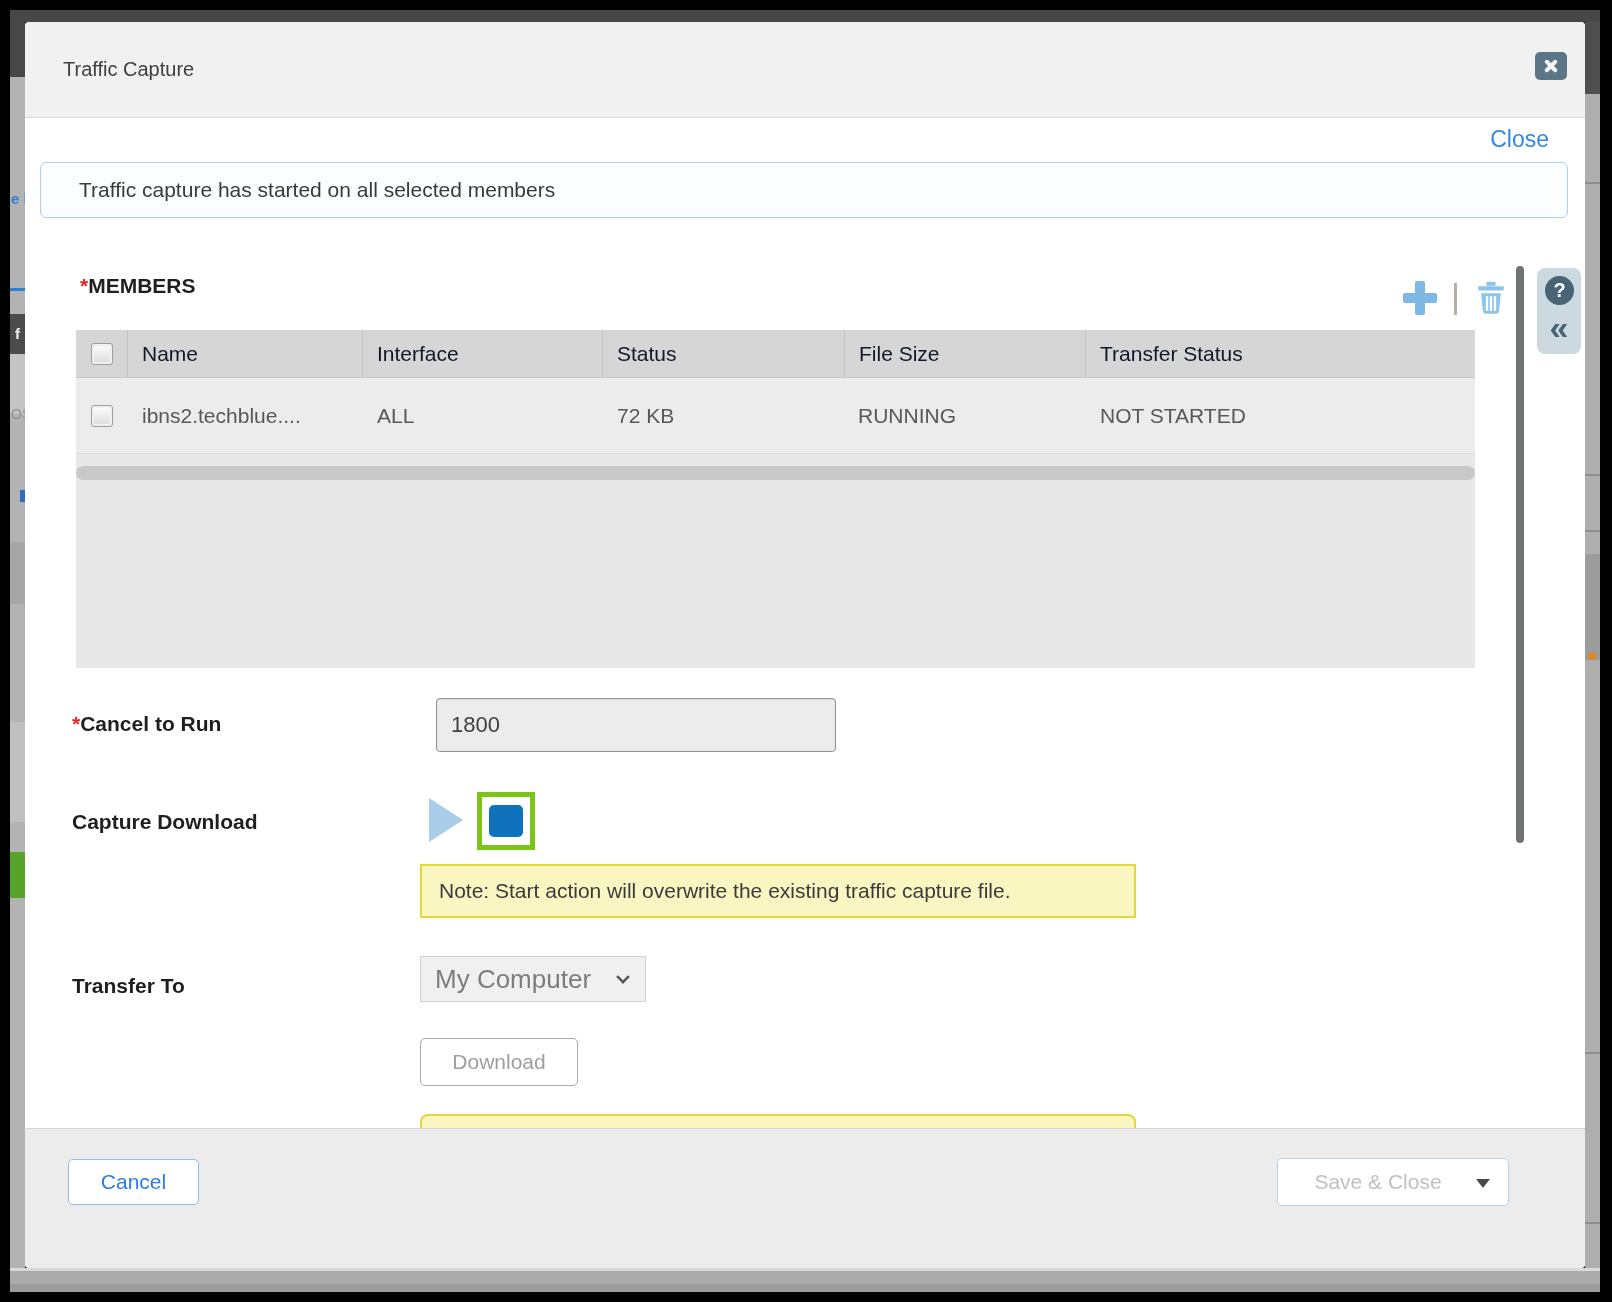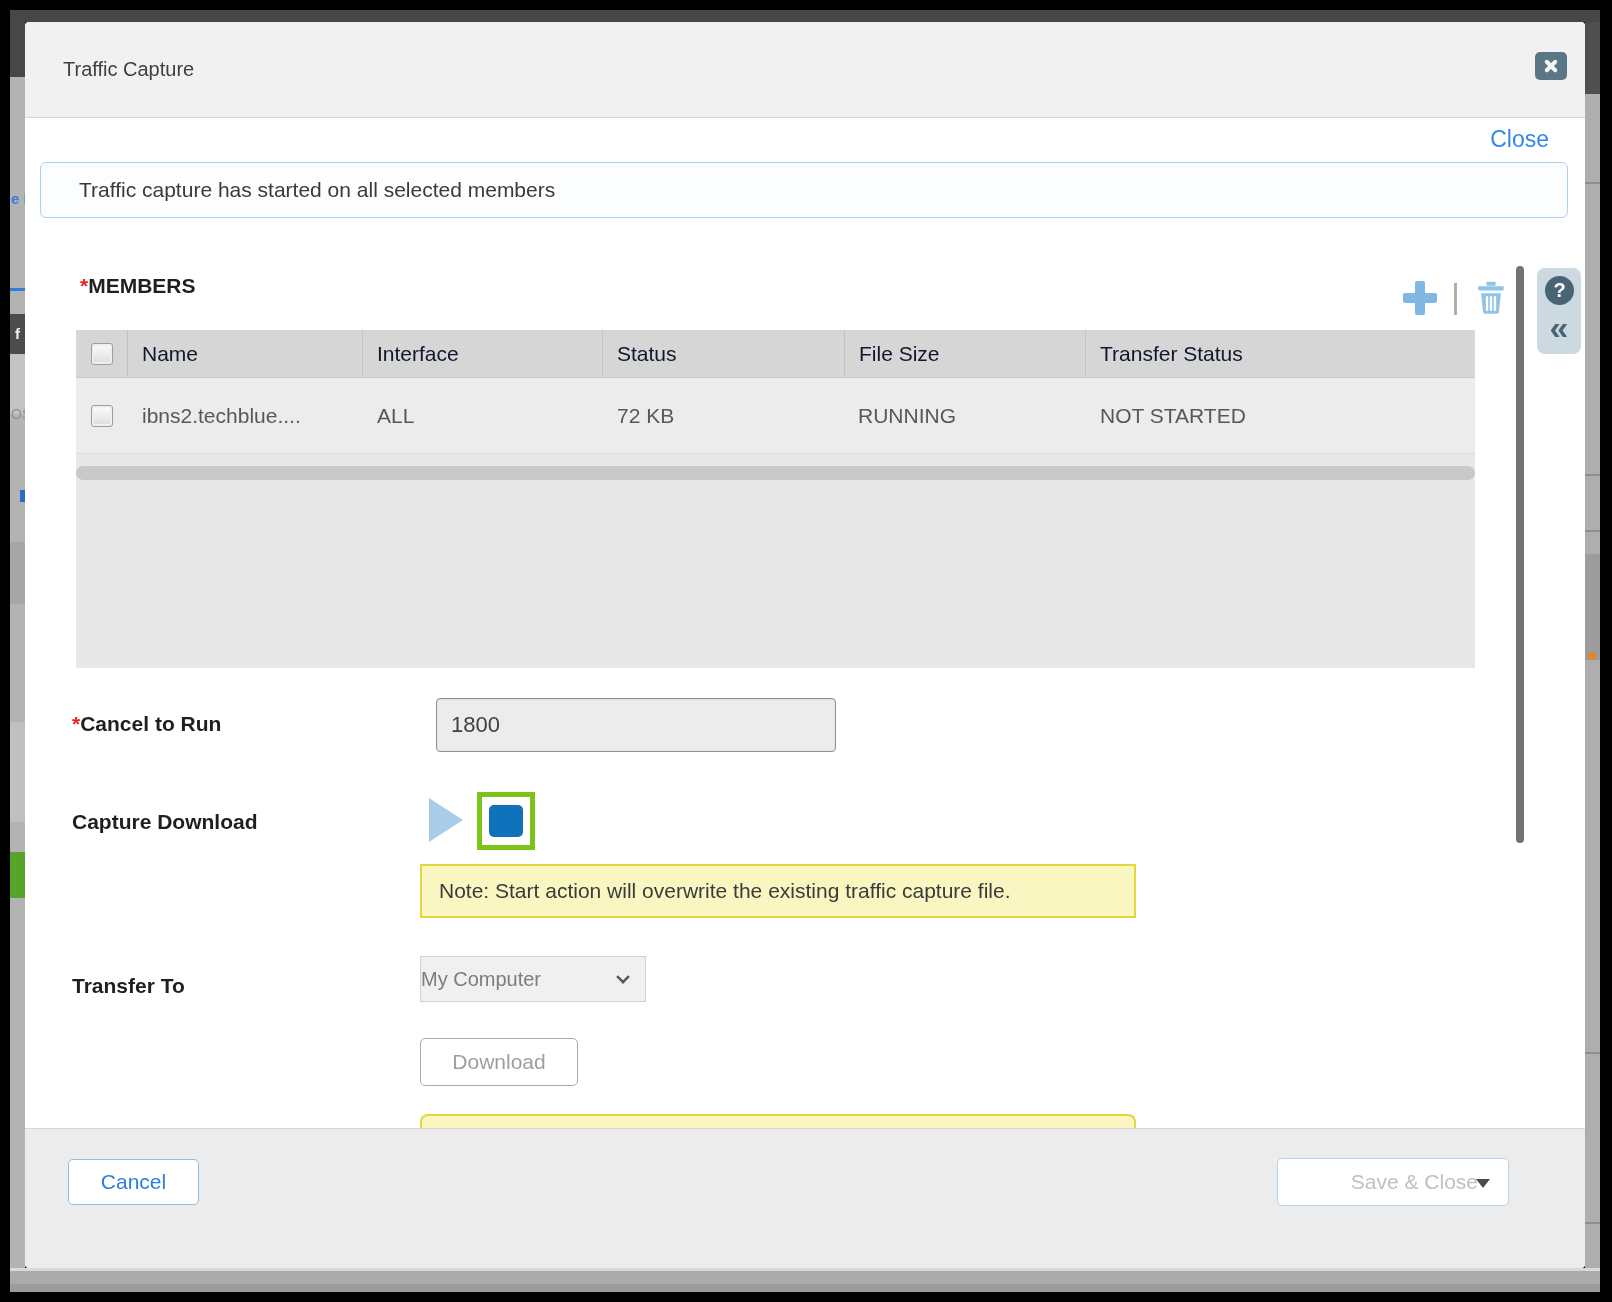--- a/index.html
+++ b/index.html
@@ -84,31 +84,31 @@
   .seconds-input { position:absolute; left:395px; top:676px; width:400px; height:54px; background:#ececec; border:1px solid #909090; border-radius:4px; font-family:"Liberation Sans",sans-serif; font-size:22px; color:#3f3f3f; padding-left:14px; box-shadow:inset 0 1px 2px rgba(0,0,0,0.08);margin-left:16px; }
 
   .play-icon { position:absolute; left:404px; top:776px; width:0; height:0; border-top:22px solid transparent; border-bottom:22px solid transparent; border-left:34px solid #a9cde9; cursor:pointer; }
   .stop-wrap { position:absolute; left:452px; top:770px; width:58px; height:58px; background:#ffffff; border:5px solid #7cc417; display:flex; align-items:center; justify-content:center; cursor:pointer; }
   .stop-icon { width:34px; height:32px; background:#0f72ba; border-radius:5px; }
 
   .note-box { position:absolute; left:395px; top:842px; width:716px; height:54px; background:#f9f6c2; border:2px solid #e2d73c; border-radius:0; display:flex; align-items:center; }
   .note-box span { margin-left:17px; font-size:21px; color:#3b3b3b; }
 
   .dropdown { position:absolute; left:395px; top:934px; width:226px; height:46px; background:#f0f0f0; border:1px solid #d2d2d2; display:flex; align-items:center; cursor:pointer; }
-  .dropdown .val { font-size:20px; color:#7d7d7d; }
+  .dropdown .val { margin-left:14px; font-size:26px; color:#7d7d7d; }
   .chevron-down { position:absolute; right:16px; top:14px; width:12px; height:12px; border-right:3px solid #555; border-bottom:3px solid #555; transform:rotate(45deg) scale(0.8); }
 
   .download-btn { position:absolute; left:395px; top:1016px; width:158px; height:48px; background:#ffffff; border:1px solid #ababab; border-radius:5px; font-size:21px; color:#9e9e9e; display:flex; align-items:center; justify-content:center; cursor:pointer; }
 
   .note-partial { position:absolute; left:395px; top:1092px; width:716px; height:14px; background:#f9f6c2; border:2px solid #e2d73c; border-bottom:none; border-radius:8px 8px 0 0; }
 
   
   .modal-footer { position:absolute; left:0; top:1106px; width:1560px; height:140px; background:#ececec; border-top:1px solid #d6d6d6; border-radius:0 0 4px 4px; }
   .cancel-btn { position:absolute; left:43px; top:30px; width:131px; height:46px; background:#ffffff; border:1px solid #8fbce9; border-radius:5px; font-size:21px; color:#2c7de2; display:flex; align-items:center; justify-content:center; cursor:pointer; }
-  .save-btn { position:absolute; left:1252px; top:29px; width:232px; height:48px; background:#ffffff; border:1px solid #b5d3f0; border-radius:5px; font-size:21px; color:#c0c0c0; display:flex; align-items:center; justify-content:flex-end; cursor:pointer; }
+  .save-btn { position:absolute; left:1252px; top:29px; width:232px; height:48px; background:#ffffff; border:1px solid #b5d3f0; border-radius:5px; font-size:21px; color:#c0c0c0; display:flex; align-items:center; justify-content:center; cursor:pointer; }
   .save-btn .caret { position:absolute; right:18px; top:20px; width:0; height:0; border-left:7px solid transparent; border-right:7px solid transparent; border-top:9px solid #4a4a4a; }
   .save-btn .lbl { margin-right:30px; }
 </style>
 </head>
 <body>
 
 <div class="stage">
 
   <div class="bd-top"></div>
   <div class="bd-left">

